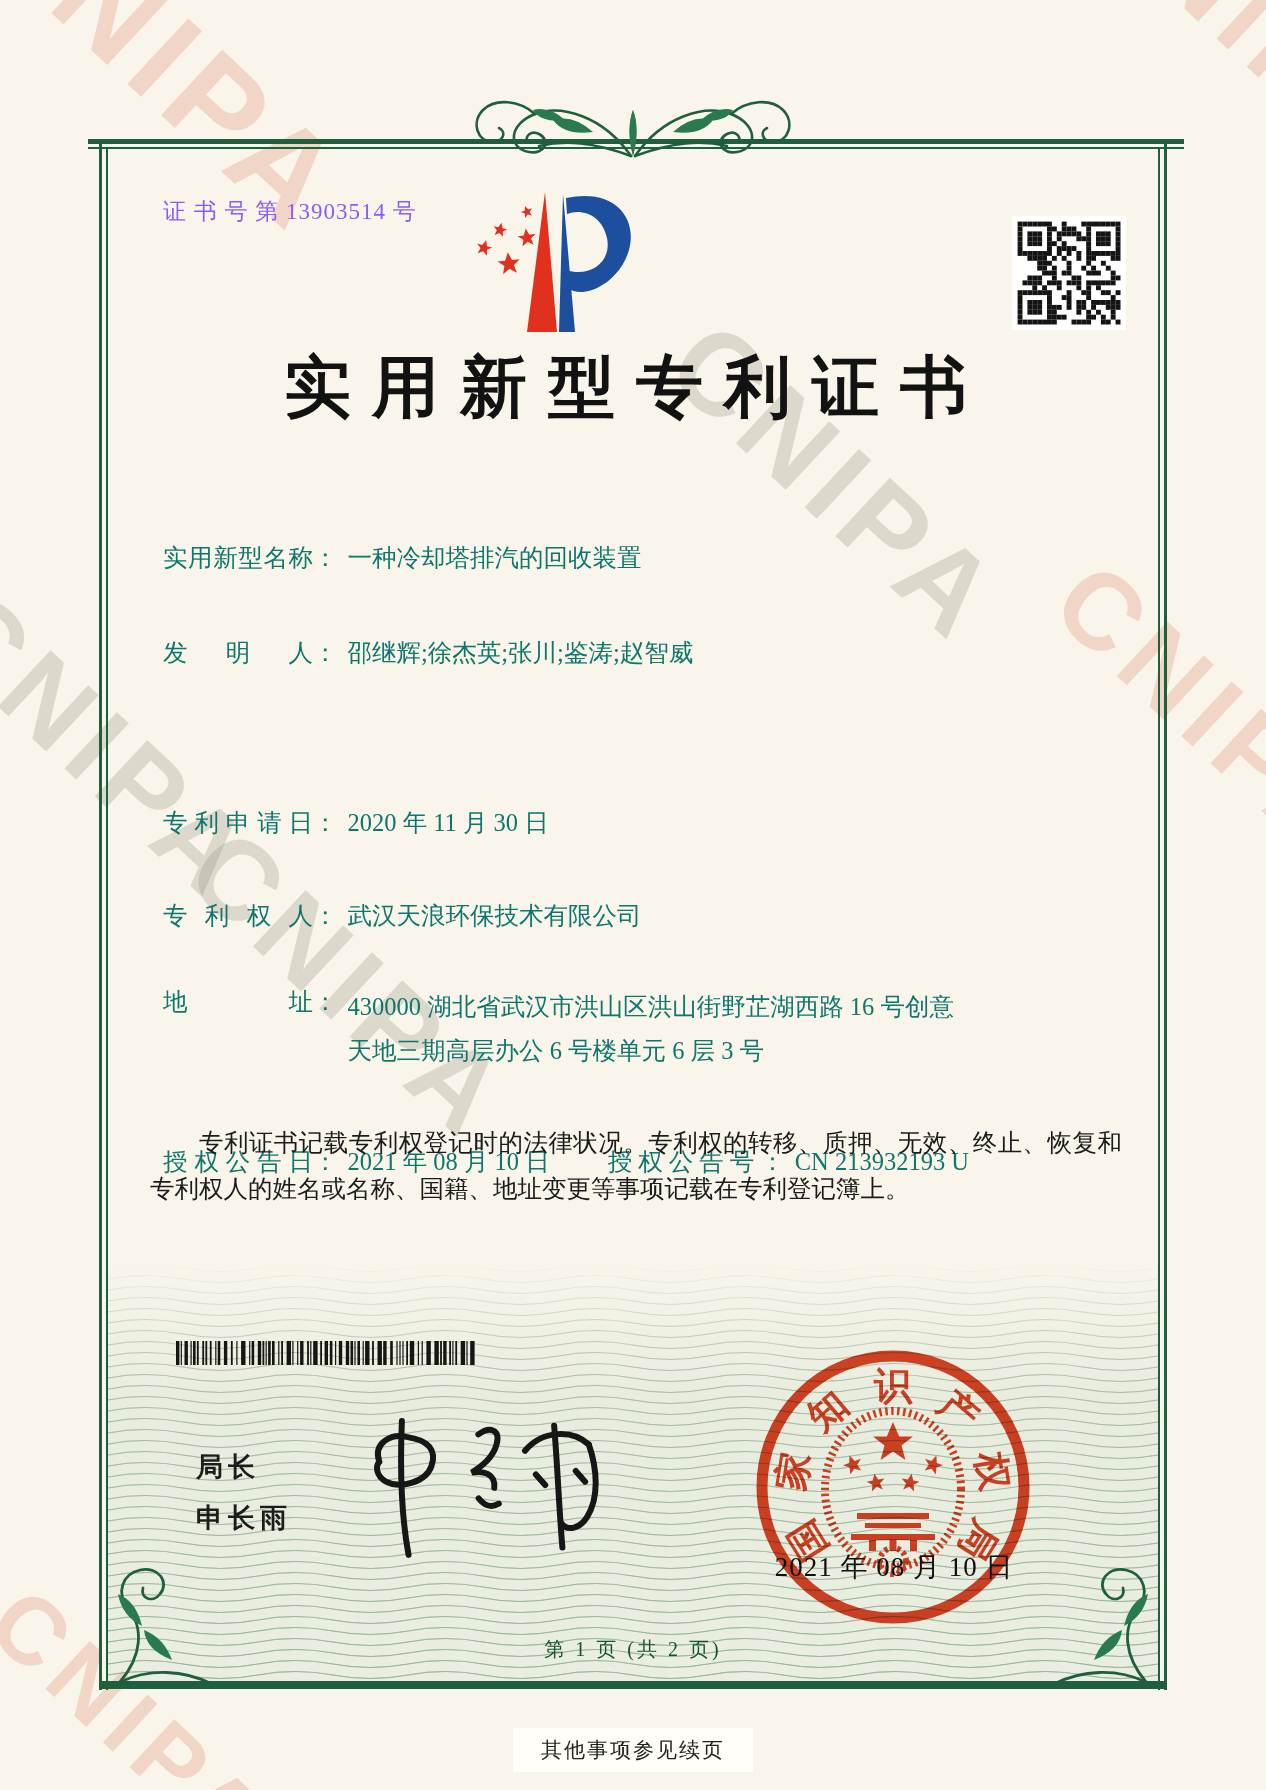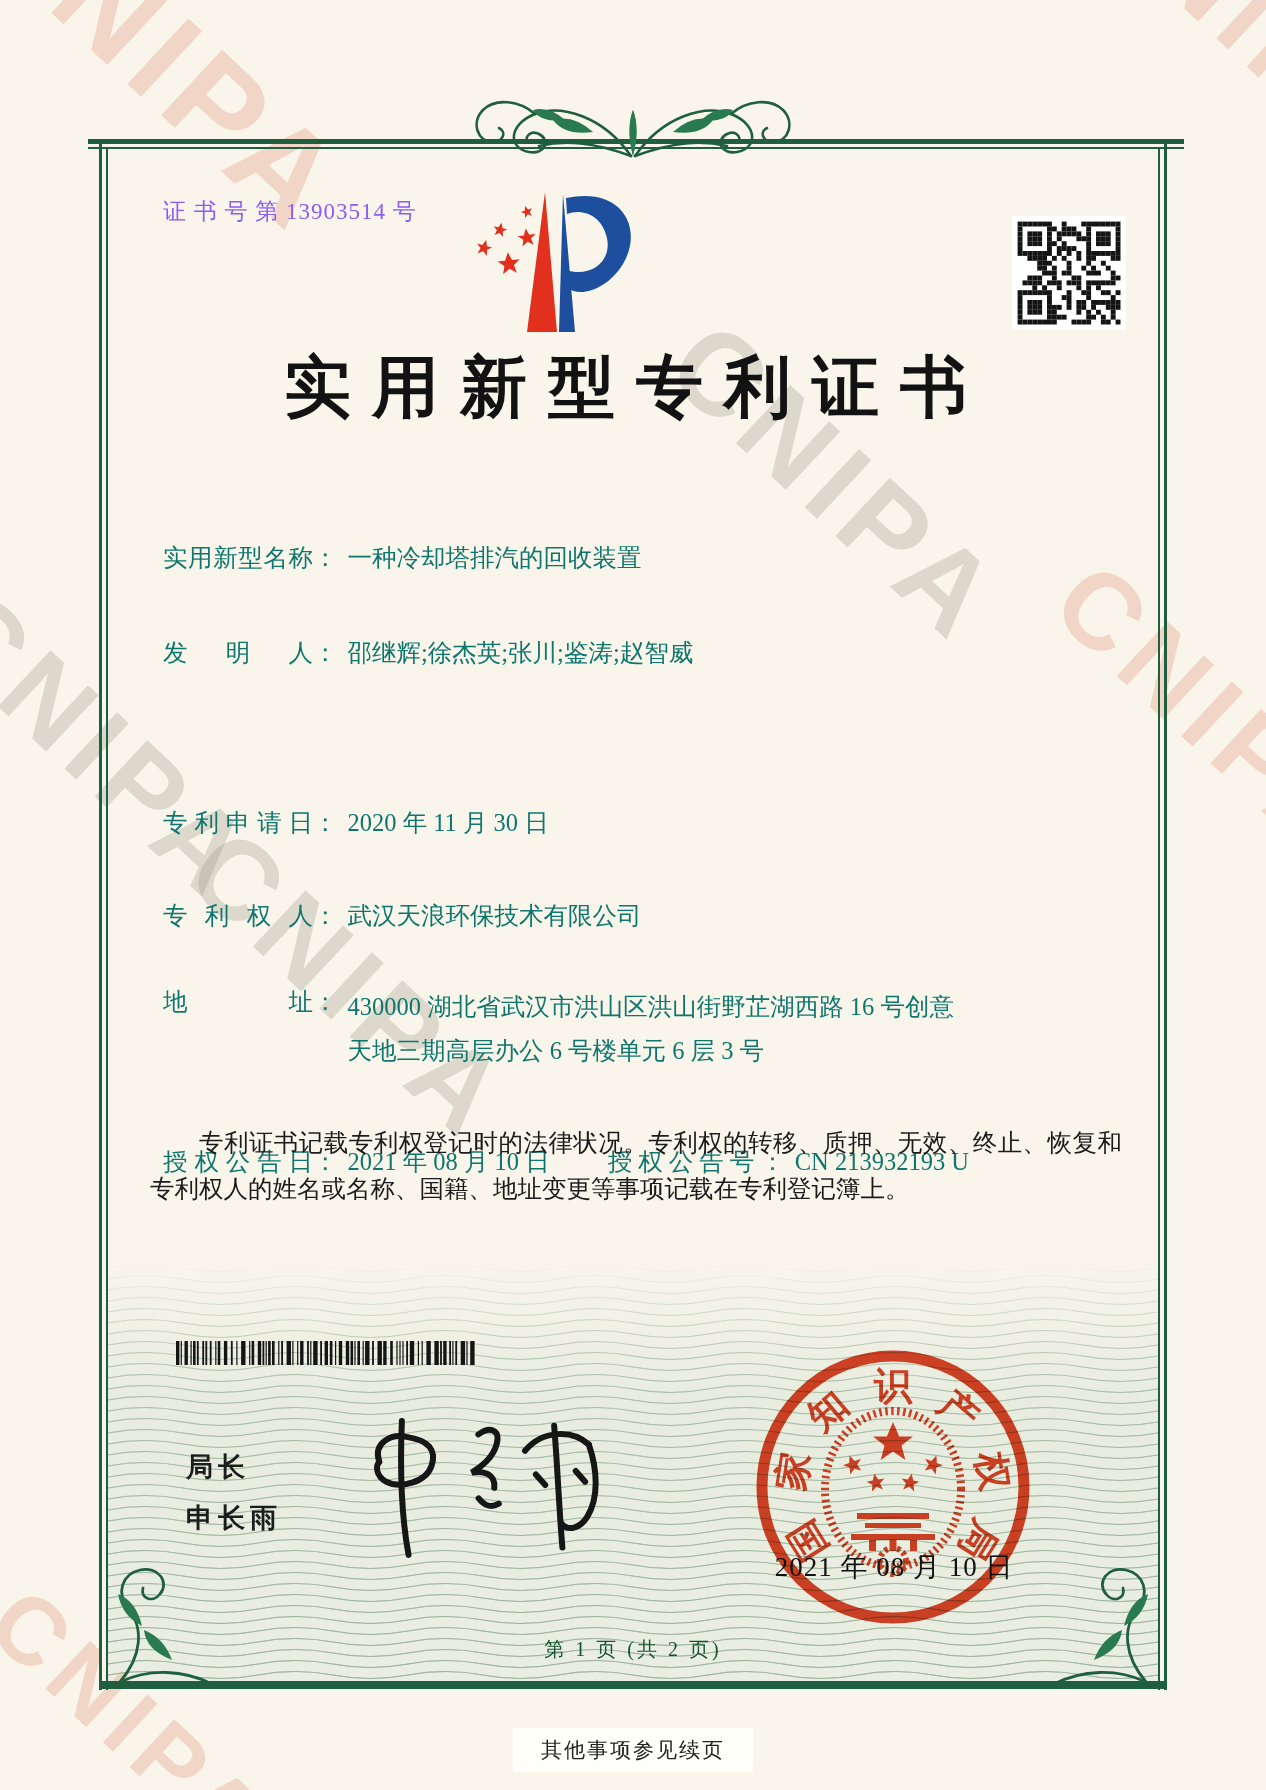--- a/index.html
+++ b/index.html
@@ -48,21 +48,21 @@
   .r1{top:541px;} .r2{top:636px;} .r3{top:731px;} .r4{top:806px;} .r5{top:899px;} .r6{top:985px;} .r7{top:1145px;}
   .grant2{margin-left:52px;}
   .grant2 .glabel{letter-spacing:6px;}
 
   
   .body-text{position:absolute;left:150px;top:1120px;width:972px;z-index:4;}
   .body-text p{margin:0;font-size:24.5px;line-height:46px;text-indent:2em;text-align:justify;color:#1b1b1b;}
 
   
   .barcode{position:absolute;left:176px;top:1341px;z-index:4;}
-  .signer{position:absolute;left:186px;z-index:4;font-family:Liberation Serif, serif;
+  .signer{position:absolute;left:196px;z-index:4;font-family:Liberation Serif, serif;
           font-weight:600;font-size:27px;letter-spacing:5px;color:#1c1c1c;}
   .signer-title{top:1449px;} .signer-name{top:1500px;}
   .signature{position:absolute;left:360px;top:1400px;z-index:5;}
   .seal{position:absolute;left:748px;top:1342px;z-index:5;mix-blend-mode:multiply;opacity:.95;}
   .seal-date{position:absolute;left:763px;top:1549px;width:262px;text-align:center;font-size:27px;
              letter-spacing:1px;color:#101010;z-index:6;font-weight:500;}
   .page-footer{position:absolute;left:0;top:1636px;width:100%;text-align:center;font-size:20px;
                letter-spacing:3px;color:#14532d;z-index:4;}
   .continuation{position:absolute;left:50%;transform:translateX(-50%);top:1728px;background:#fffef8;
                 padding:8px 28px;font-size:21px;letter-spacing:2px;color:#222;z-index:4;}

